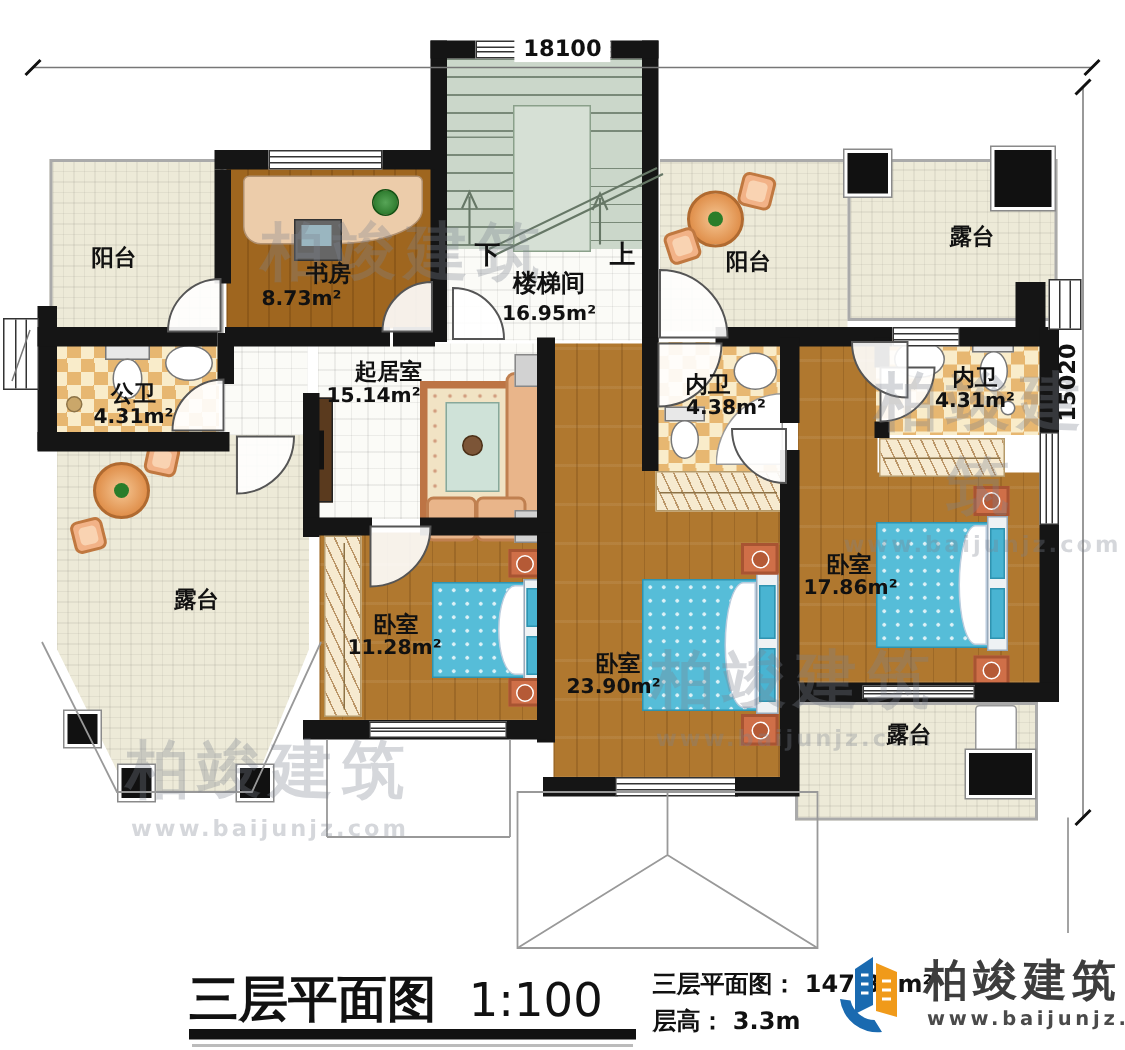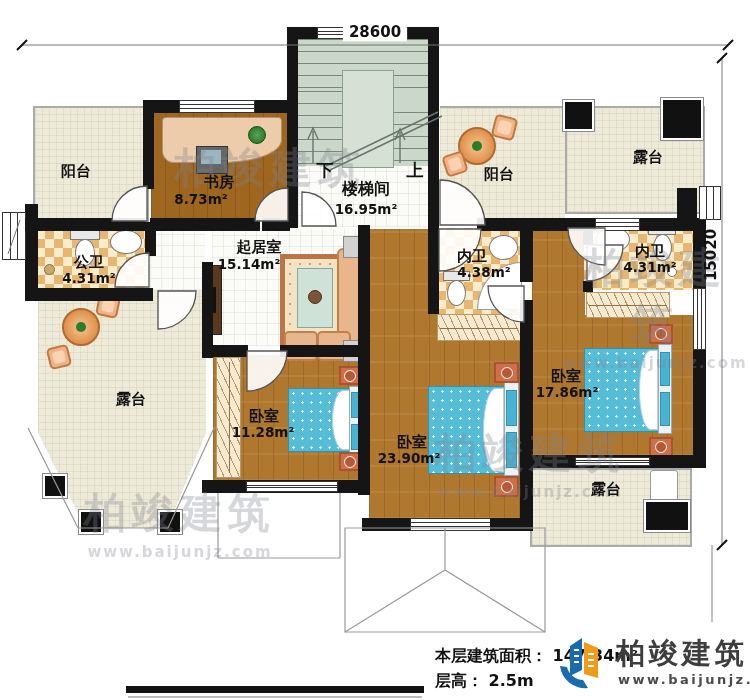--- a/index.html
+++ b/index.html
@@ -269,32 +269,36 @@
 <div class="lbl ar" style="left:650px;top:268px">4.31m²</div>
 <div class="lbl" style="left:131px;top:400px">露台</div>
 <div class="lbl" style="left:264px;top:417px">卧室</div>
 <div class="lbl ar" style="left:263px;top:433px">11.28m²</div>
 <div class="lbl" style="left:412px;top:443px">卧室</div>
 <div class="lbl ar" style="left:409px;top:459px">23.90m²</div>
 <div class="lbl" style="left:566px;top:377px">卧室</div>
 <div class="lbl ar" style="left:567px;top:393px">17.86m²</div>
 <div class="lbl" style="left:606px;top:490px">露台</div>
 
-<div class="lbl" style="left:375px;top:33px;font-size:15px;background:#fff;padding:0 6px">28600</div>
+<div class="lbl" style="left:375px;top:33px;font-size:15px;background:#fff;padding:0 6px">18100</div>
 <div class="lbl" style="left:712px;top:255px;font-size:15px;transform:translate(-50%,-50%) rotate(-90deg)">15020</div>
 
+<div class="tb-title" style="left:126px;top:644px;font-size:33px">
+  <span>三层平面图</span>
+  <span style="font-weight:normal;font-size:31px;margin-left:10px">1:100</span>
+</div>
 <div class="abs" style="left:126px;top:686px;width:298px;height:7px;background:#111"></div>
 <div class="abs" style="left:128px;top:696px;width:294px;height:2px;background:#bbb"></div>
 <div class="tb-title" style="left:435px;top:646px;font-size:16px">
-  <span>本层建筑面积：</span>
+  <span>三层平面图：</span>
   <span>147.34m²</span>
 </div>
 <div class="tb-title" style="left:435px;top:671px;font-size:16px">
   <span>层高：</span>
-  <span>2.5m</span>
+  <span>3.3m</span>
 </div>
 
 <div class="abs" style="left:552px;top:628px;width:196px;height:68px">
   <svg width="62" height="62" viewBox="0 0 62 62" style="position:absolute;left:0;top:2px">
     <path d="M8,36 a25,25 0 0 0 28,22 l-5,-8 a17,17 0 0 1 -16,-13 z" fill="#1a6ab0"></path>
     <polygon points="18,16 30,8 30,40 18,46" fill="#1a6ab0"></polygon>
     <polygon points="32,12 46,18 46,48 32,44" fill="#f09a1a"></polygon>
     <g stroke="#fff" stroke-width="2">
       <path d="M22,20 h5 M22,26 h5 M22,32 h5 M36,24 h6 M36,30 h6 M36,36 h6"></path>
     </g>

